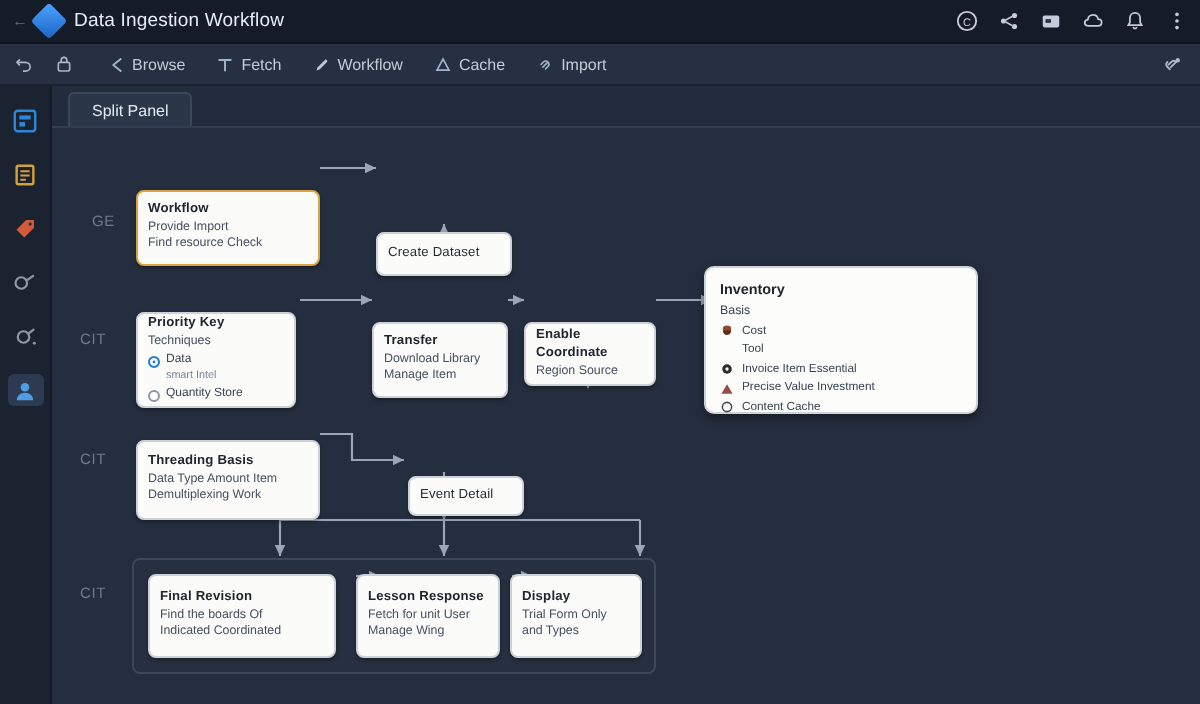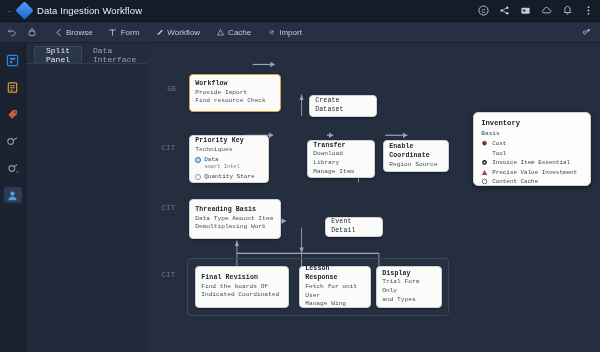--- a/index.html
+++ b/index.html
@@ -80,21 +80,21 @@
   .rail-item {
     width: 18px; height: 16px;
     display: flex; align-items: center; justify-content: center;
     border-radius: 3px;
     position: relative;
   }
   .rail-item.active { background: #2c3b52; }
   .rail-item svg { display: block; }
 
   
-  .main { flex: 1 1 auto; display: flex; flex-direction: row; min-width: 0; font-family: Liberation Mono, monospace; }
+  .main { flex: 1 1 auto; display: flex; flex-direction: column; min-width: 0; }
 
   
   .tabbar {
     height: 21px; flex: 0 0 21px;
     background: #232c3c;
     display: flex; align-items: flex-end;
     padding-left: 8px;
     border-bottom: 1px solid #323d52;
   }
   .tab {
@@ -255,21 +255,21 @@
             </svg>
         </span>
         <span class="ti-lb">Browse</span>
       </div>
       <div class="tool-item">
         <span class="ti-ic">
           <svg width="9" height="9" viewBox="0 0 12 12">
               <path d="M2.2 2.6h7.6M6 2.6v7" fill="none" stroke="#9fb4cc" stroke-width="1.3" stroke-linecap="round"></path>
             </svg>
         </span>
-        <span class="ti-lb">Form</span>
+        <span class="ti-lb">Fetch</span>
       </div>
       <div class="tool-item">
         <span class="ti-ic">
           <svg width="9" height="9" viewBox="0 0 12 12">
               <path d="M9.2 2.1 10 2.9c.3.3.3.8 0 1.1L5 9l-2 .6.6-2 5-5c.3-.3.8-.3 1.1-.1z" fill="#b9c6d6"></path>
             </svg>
         </span>
         <span class="ti-lb">Workflow</span>
       </div>
       <div class="tool-item">
@@ -342,21 +342,20 @@
             <circle cx="7" cy="5" r="2.3" fill="#4f9de0"></circle>
             <path d="M2.6 12c0-2.4 2-4 4.4-4s4.4 1.6 4.4 4z" fill="#4f9de0"></path>
           </svg>
       </div>
     </div>
 
     <div class="main">
 
       <div class="tabbar">
         <div class="tab active">Split Panel</div>
-        <div class="tab">Data Interface</div>
       </div>
 
       <div class="canvas">
 
         <svg class="canvas-svg" viewBox="0 0 574 288" preserveAspectRatio="none">
           <defs>
             <marker id="ah" markerWidth="6" markerHeight="6" refX="5" refY="3" orient="auto">
               <path d="M0 0.6 5 3 0 5.4z" fill="#9aa6b6"></path>
             </marker>
           </defs>
@@ -459,21 +458,21 @@
           <div class="n-line">Fetch for unit User</div>
           <div class="n-line">Manage Wing</div>
         </div>
 
         <div class="node" style="left:229px;top:223px;width:66px;height:42px;">
           <div class="n-title">Display</div>
           <div class="n-line">Trial Form Only</div>
           <div class="n-line">and Types</div>
         </div>
 
-        <div class="legend" style="left:326px;top:69px;width:118px;height:74px;">
+        <div class="legend" style="left:326px;top:69px;width:137px;height:74px;">
           <div class="lg-title">Inventory</div>
           <div class="lg-sub">Basis</div>
 
           <div class="lg-item">
             <span class="lg-ic">
               <svg width="7" height="7" viewBox="0 0 10 10">
                   <ellipse cx="5" cy="3.2" rx="3" ry="2.2" fill="#8d4b2a"></ellipse>
                   <path d="M2 4.4c0 2 1.3 3.4 3 3.4s3-1.4 3-3.4z" fill="#5d2f18"></path>
                 </svg>
             </span>

